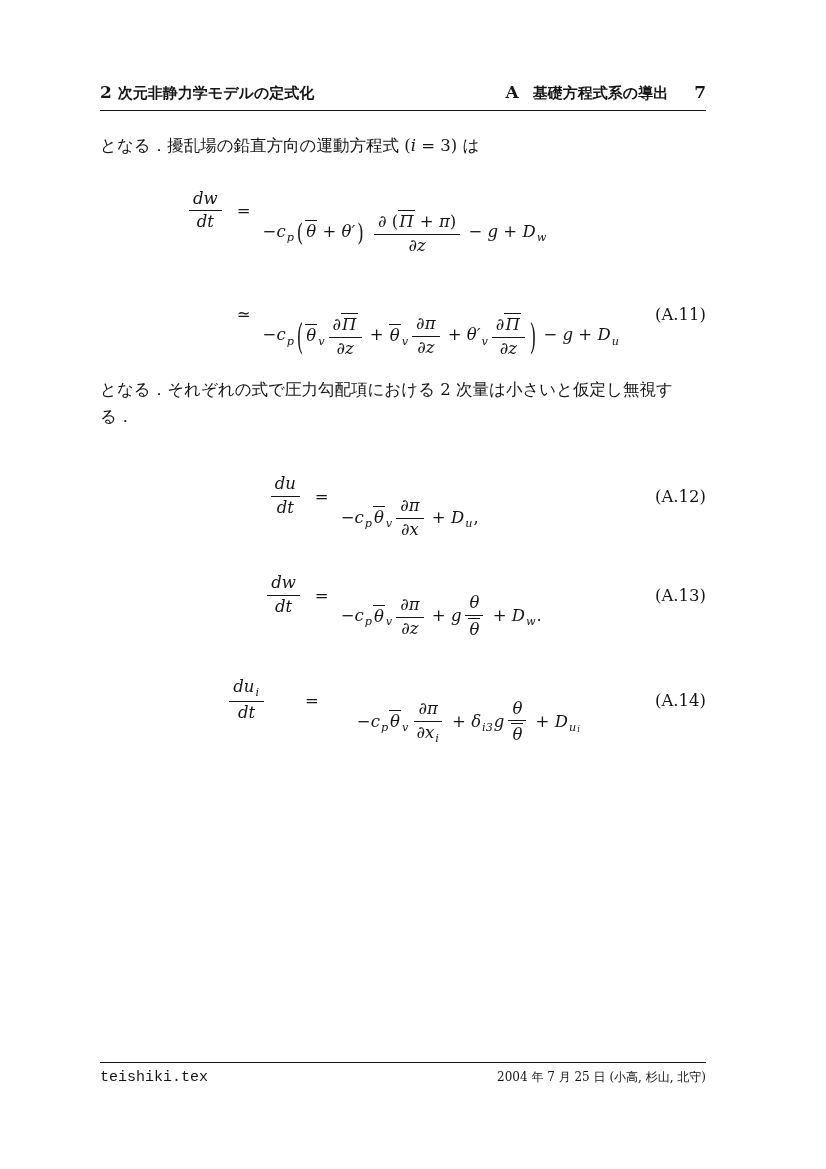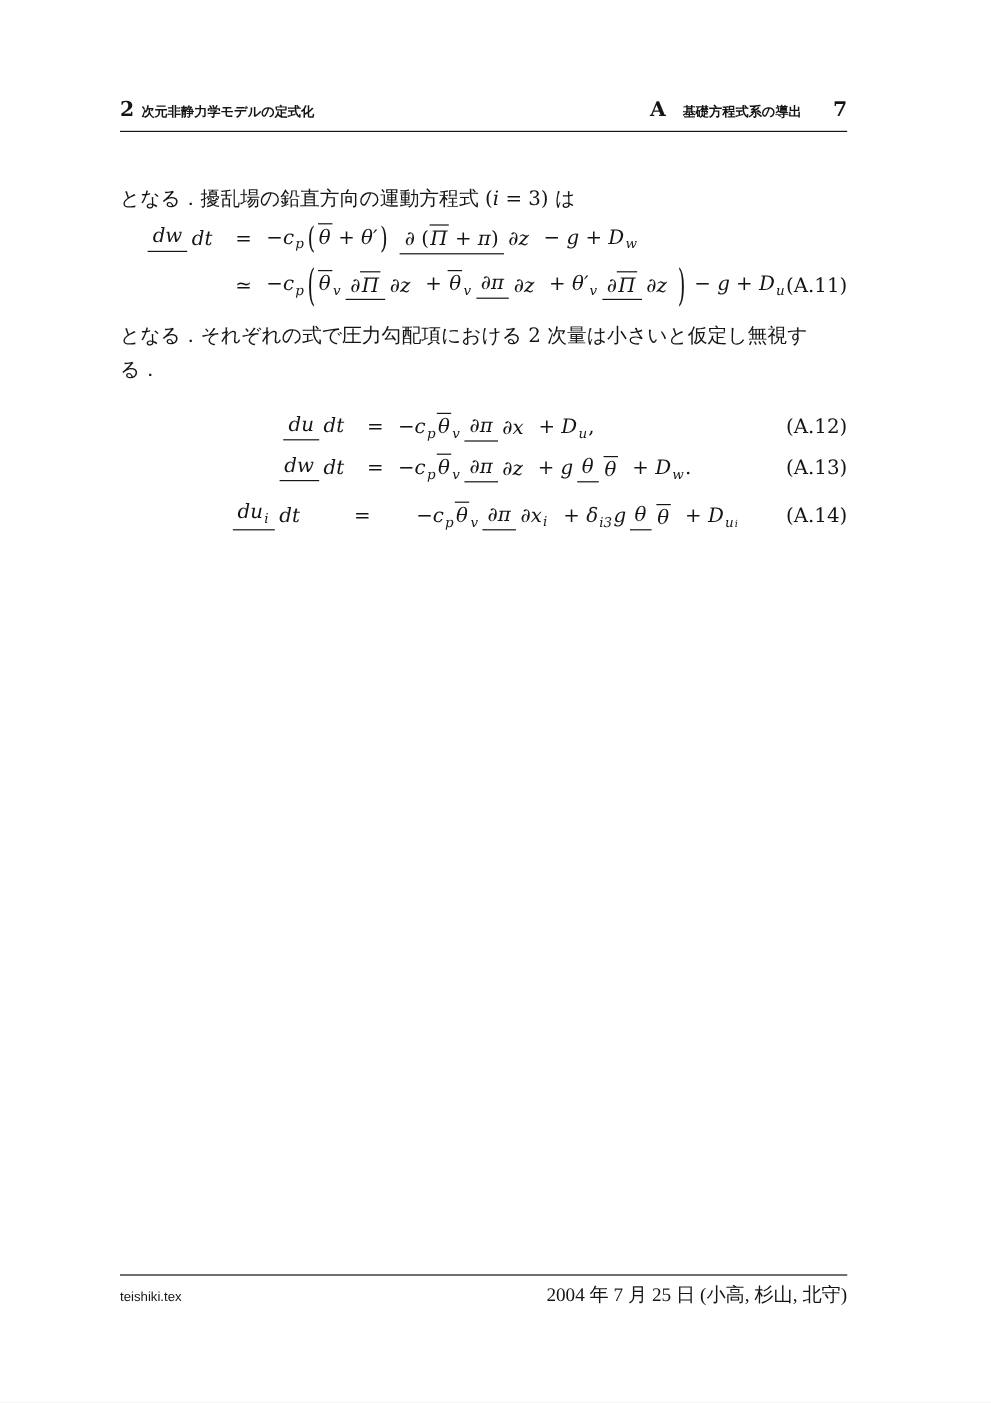--- a/index.html
+++ b/index.html
@@ -10,66 +10,66 @@
     font-size:16.5px;
   }
   
   .header{
     position:absolute;top:82px;left:100px;width:606px;
     display:flex;justify-content:space-between;align-items:baseline;
     border-bottom:1px solid #151515;padding-bottom:7px;
   }
   .h-left,.h-right{display:flex;align-items:baseline;}
   .h-num{font-family:"DejaVu Serif","Liberation Serif",serif;font-weight:bold;font-size:17px;}
-  .h-jp{font-family:Liberation Mono, monospace;font-weight:bold;font-size:11px;}
+  .h-jp{font-family:Liberation Mono, monospace;font-weight:bold;font-size:15px;}
   .h-left .h-num{margin-right:6px;}
   .h-right .h-num{margin-right:14px;}
   .h-page{font-family:"DejaVu Serif","Liberation Serif",serif;font-weight:bold;font-size:17px;margin-left:26px;}
   
-  .main{position:absolute;top:152px;left:100px;width:606px;}
+  .main{position:absolute;top:132px;left:100px;width:606px;}
   .bodyline{margin:0 0 6px 0;line-height:1.65;}
   .mb-lg{margin-bottom:22px;}
   .mb-sm{margin-bottom:2px;}
   .mt-md{margin-top:26px;}
   
   .eqgrid{
     display:grid;grid-template-columns:1fr auto auto auto 1fr;
     align-items:center;row-gap:12px;width:100%;
     font-family:"DejaVu Serif","DejaVu Sans","Liberation Serif",serif;
   }
   .eq-a11{margin:6px 0 16px 0;}
   .eq-a1213{margin:8px 0 14px 0;row-gap:9px;}
   .eq-a14{margin:10px 0 12px 0;gap:26px;}
   .eq-spacer{min-width:0;}
   .eq-lhs{justify-self:end;white-space:nowrap;}
   .eq-rel{padding:0 12px;font-style:normal;}
-  .eq-rhs{justify-self:start;white-space:nowrap;}
+  .eq-rhs{justify-self:start;white-space:nowrap;margin-top:44px;}
   .eq-tag{justify-self:end;white-space:nowrap;}
   
   .mt{font-style:normal;}
   .mi{font-style:italic;}
   .mo{font-style:italic;position:relative;display:inline-block;padding:3px 1px 0 1px;}
   .mo::after{content:"";position:absolute;top:1px;left:0;right:0;height:1px;background:currentColor;}
   .ms{font-style:italic;font-size:0.68em;vertical-align:-0.35em;margin:0 1px;}
   .mss{font-style:italic;font-size:0.5em;vertical-align:-0.55em;}
   .mp{display:inline-block;vertical-align:middle;margin:0 2px;transform-origin:center;}
   .frac{
-    display:inline-flex;align-items:center;
+    display:inline-flex;flex-direction:column;align-items:center;
     vertical-align:middle;margin:0 3px;line-height:1.25;
   }
   .frac .num{display:block;padding:0 4px 1px 4px;border-bottom:1px solid currentColor;white-space:nowrap;}
   .frac .den{display:block;padding:1px 4px 0 4px;white-space:nowrap;}
   
   .footer{
     position:absolute;top:1062px;left:100px;width:606px;
     border-top:1px solid #151515;padding-top:6px;
     display:flex;justify-content:space-between;align-items:baseline;
   }
-  .f-file{font-family:Liberation Sans, sans-serif;font-size:11px;}
-  .f-date{font-size:16px;font-family:Liberation Serif, serif;}
+  .f-file{font-family:Liberation Mono, monospace;font-size:15px;}
+  .f-date{font-size:12px;}
 </style>
 </head>
 <body>
 
 <div class="page">
 
   <div class="header">
     <div class="h-left">
       <span class="h-num">2</span>
       <span class="h-jp">次元非静力学モデルの定式化</span>

